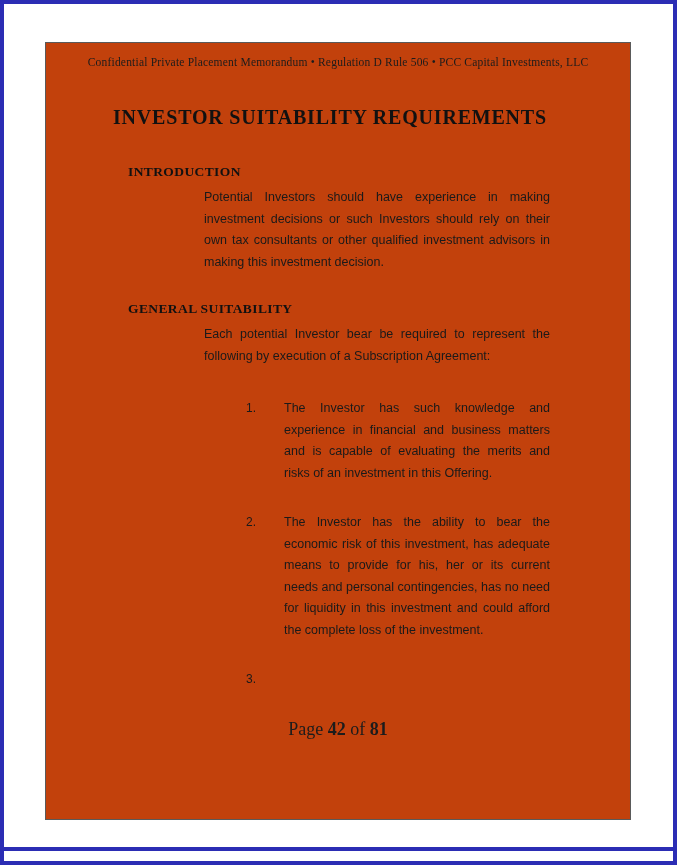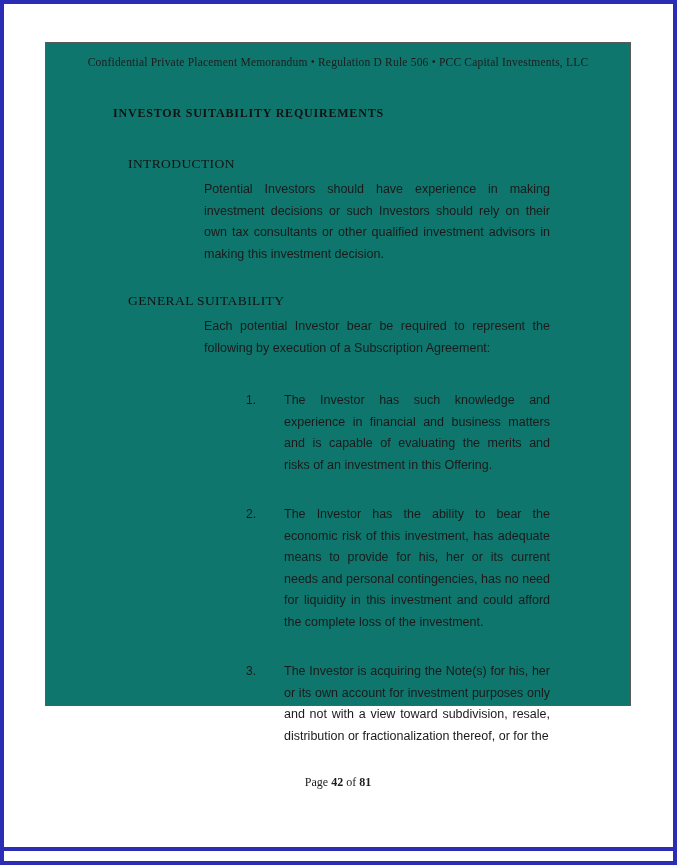--- a/index.html
+++ b/index.html
@@ -31,43 +31,43 @@
     height: 4px;
     background: #2b2db4;
     z-index: 5;
   }
   
   .page {
     position: absolute;
     left: 45px;
     top: 42px;
     width: 586px;
-    height: 664px;
-    background: #0f766e;
+    height: 778px;
+    background: #c2410c;
     border: 1px solid #5a5a5a;
     box-sizing: border-box;
   }
   .doc-header {
     margin-top: 13px;
     text-align: center;
     font-size: 11.5px;
     letter-spacing: 0.2px;
     color: #1c1c1c;
   }
   .doc-title {
     margin: 38px 0 0 67px;
-    font-size: 12px;
+    font-size: 20px;
     font-weight: bold;
     letter-spacing: 0.8px;
     color: #111111;
   }
   .section-heading {
     margin: 0 0 0 82px;
     font-size: 13.5px;
-    font-weight: normal;
+    font-weight: bold;
     letter-spacing: 0.4px;
     color: #111111;
   }
   .heading-introduction { margin-top: 35px; }
   .heading-general { margin-top: 28px; }
   .para {
     margin: 7px 12px 0 158px;
     width: 346px;
     font-family: "Liberation Sans", sans-serif;
     font-size: 12.5px;
@@ -95,21 +95,21 @@
     width: 266px;
     font-family: Liberation Sans, sans-serif;
     font-size: 12.5px;
     line-height: 21.5px;
     text-align: justify;
     color: #1a1a1a;
   }
   .footer {
     margin-top: 22px;
     text-align: center;
-    font-size: 12px;
+    font-size: 18px;
     color: #1c1c1c;
   }
   .footer .pg-num {
     font-weight: bold;
   }
 </style>
 </head>
 <body>
 
 <div class="outer-frame"></div>
@@ -136,21 +136,20 @@
       <div class="item-text">The Investor has such knowledge and experience in financial and business matters and is capable of evaluating the merits and risks of an investment in this Offering.</div>
     </div>
 
     <div class="list-item">
       <div class="item-number">2.</div>
       <div class="item-text">The Investor has the ability to bear the economic risk of this investment, has adequate means to provide for his, her or its current needs and personal contingencies, has no need for liquidity in this investment and could afford the complete loss of the investment.</div>
     </div>
 
     <div class="list-item">
       <div class="item-number">3.</div>
-      <div class="item-text">The Investor is acquiring the Note(s) for his, her or its own account for investment purposes only and not with a view toward subdivision, resale, distribution or fractionalization thereof, or for the</div>
     </div>
 
   </div>
 
   <div class="footer">
     <span>Page</span>
     <span class="pg-num">42</span>
     <span>of</span>
     <span class="pg-num">81</span>
   </div>

